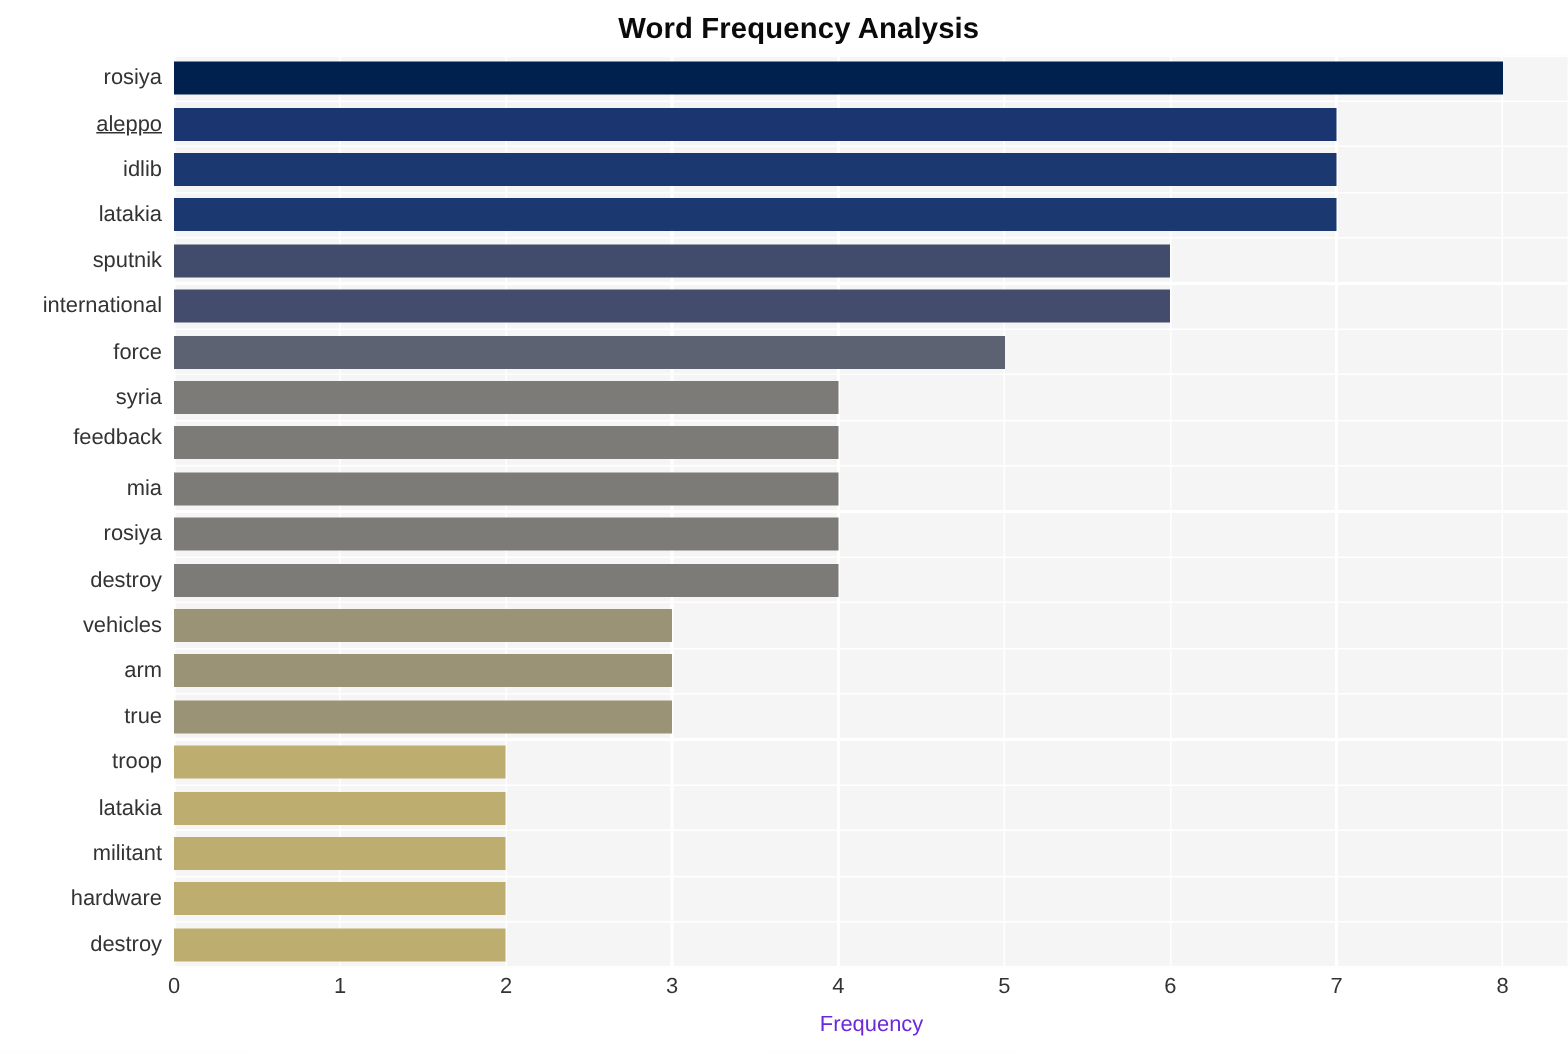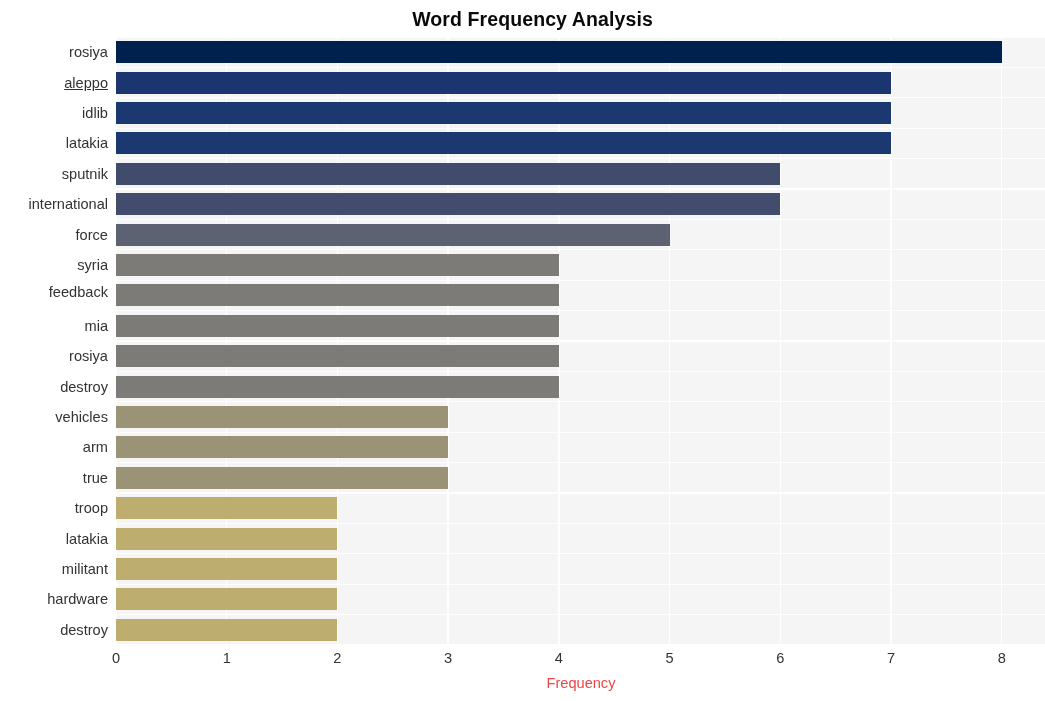--- a/index.html
+++ b/index.html
@@ -114,21 +114,21 @@
     text-align: center;
   }
 
   #xaxis-label {
     position: absolute;
     left: 106px;
     top: 673px;
     width: 930px;
     text-align: center;
     font-size: 14.6px;
-    color: #ef4444;
+    color: #6d28d9;
     line-height: 20px;
   }
 </style>
 </head>
 <body>
 
 <div id="figure">
 
   <div id="chart-title">Word Frequency Analysis</div>
 

